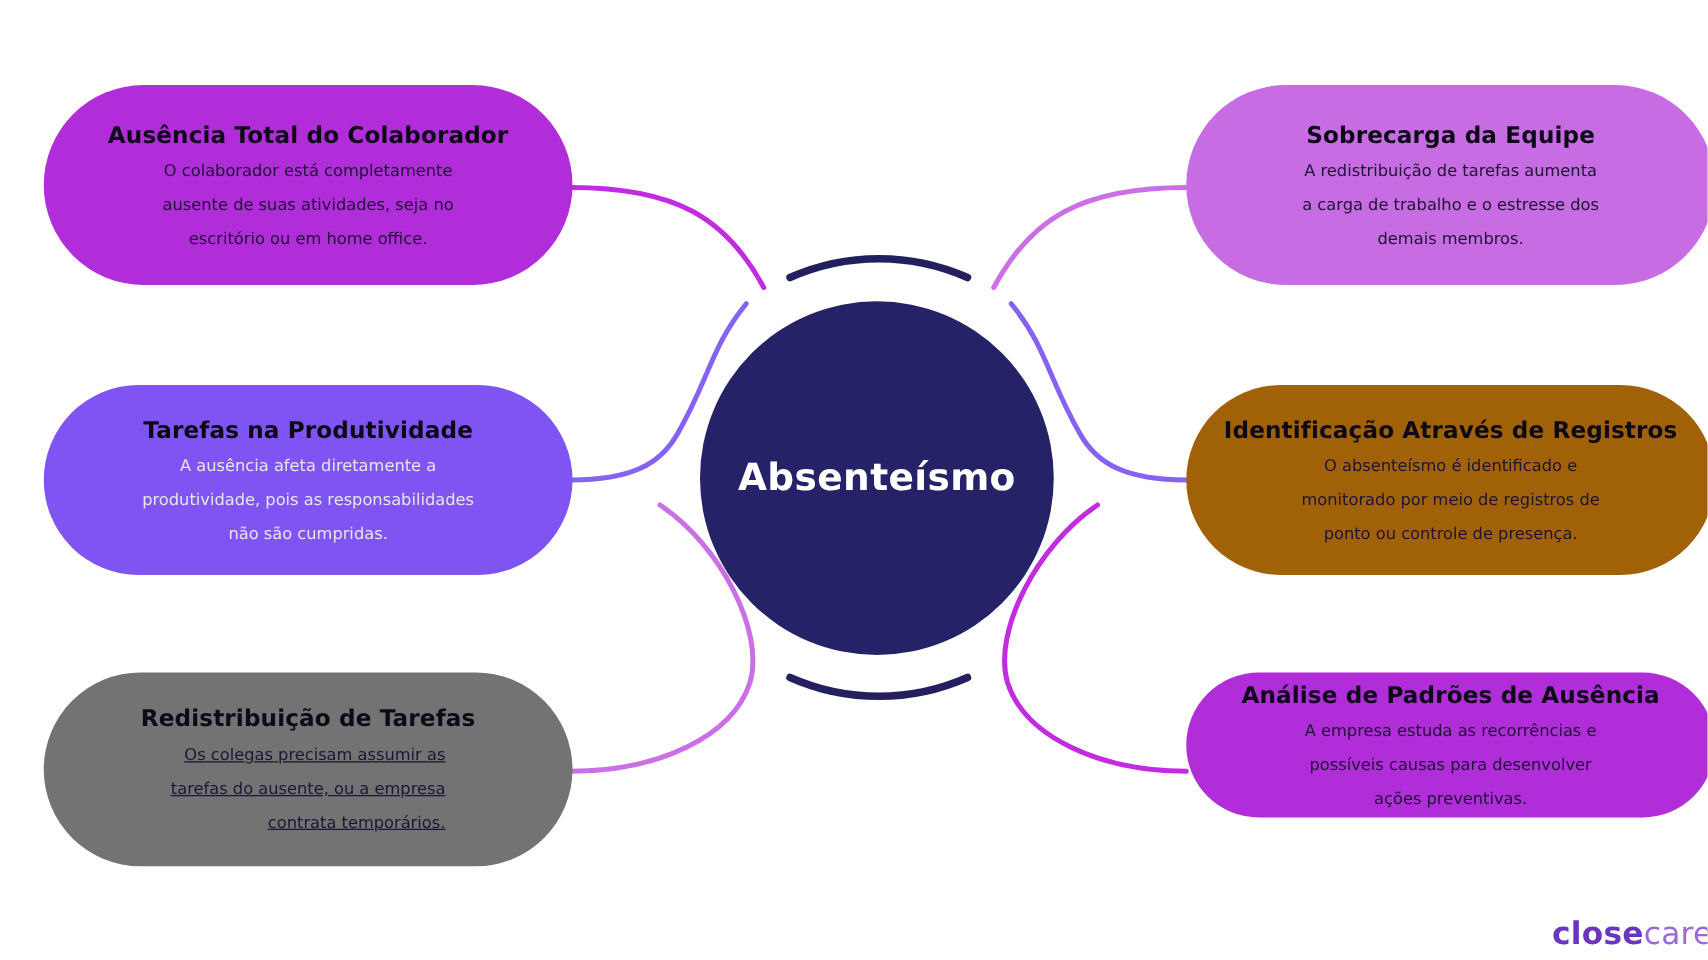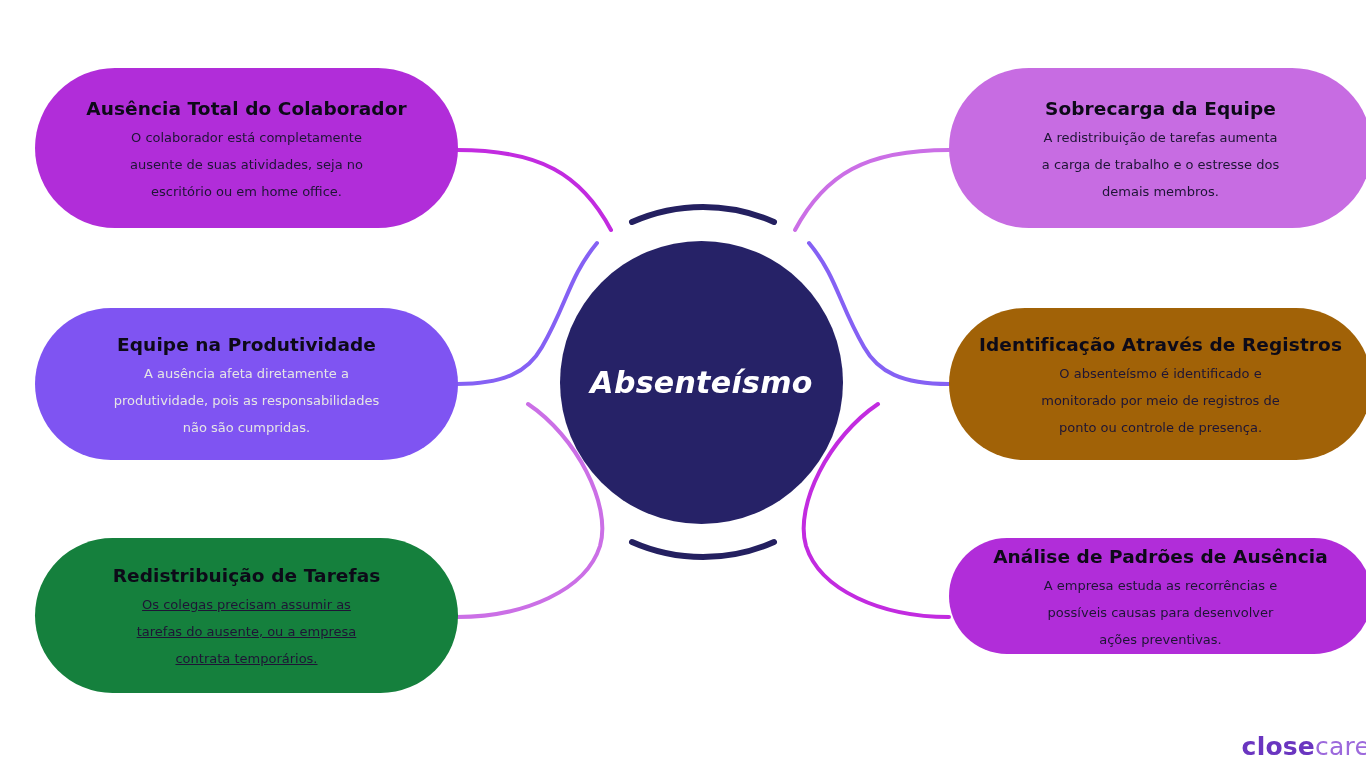--- a/index.html
+++ b/index.html
@@ -24,21 +24,21 @@
   .node-tr{left:929px;top:68px;height:160px;}
   .node-mr{left:929px;top:308px;height:152px;}
   .node-br{left:929px;top:538px;height:116px;}
   .node-title{
     font-size:18.5px;font-weight:700;line-height:26px;letter-spacing:.1px;
     white-space:nowrap;margin-bottom:2px;
   }
   .node-body{font-size:13px;line-height:27px;white-space:pre-line;}
   .center-circle{
     position:absolute;left:540px;top:241px;width:283px;height:283px;border-radius:50%;
-    display:flex;align-items:center;justify-content:center;font-style:italic;
+    display:flex;align-items:center;justify-content:center;
   }
   .center-circle span{font-size:30px;font-weight:700;letter-spacing:.3px;}
   .brand{position:absolute;right:16px;bottom:7px;font-size:25px;letter-spacing:.2px;}
   .brand-bold{font-weight:700;}
   .brand-light{font-weight:400;}
 </style>
 </head>
 <body>
 
 <div class="canvas">
@@ -55,27 +55,27 @@
   </svg>
 
   <div class="node node-tl" style="background-color: rgb(177, 45, 217);">
     <div class="node-title" style="color: rgb(13, 10, 24);">Ausência Total do Colaborador</div>
     <div class="node-body" style="color: rgb(30, 21, 53);">O colaborador está completamente
 ausente de suas atividades, seja no
 escritório ou em home office.</div>
   </div>
 
   <div class="node node-ml" style="background-color: rgb(127, 84, 242);">
-    <div class="node-title" style="color: rgb(13, 10, 24);">Equipe na Produtividade</div>
+    <div class="node-title" style="color: rgb(13, 10, 24);">Tarefas na Produtividade</div>
     <div class="node-body" style="color: #e5e5e5;">A ausência afeta diretamente a
 produtividade, pois as responsabilidades
 não são cumpridas.</div>
   </div>
 
-  <div class="node node-bl" style="background-color: #15803d;">
+  <div class="node node-bl" style="background-color: #737373; text-align: right;">
     <div class="node-title" style="color: rgb(13, 10, 24);">Redistribuição de Tarefas</div>
     <div class="node-body" style="color: rgb(30, 21, 53); text-decoration: underline;">Os colegas precisam assumir as
 tarefas do ausente, ou a empresa
 contrata temporários.</div>
   </div>
 
   <div class="node node-tr" style="background-color: rgb(199, 108, 226);">
     <div class="node-title" style="color: rgb(13, 10, 24);">Sobrecarga da Equipe</div>
     <div class="node-body" style="color: rgb(30, 21, 53);">A redistribuição de tarefas aumenta
 a carga de trabalho e o estresse dos

